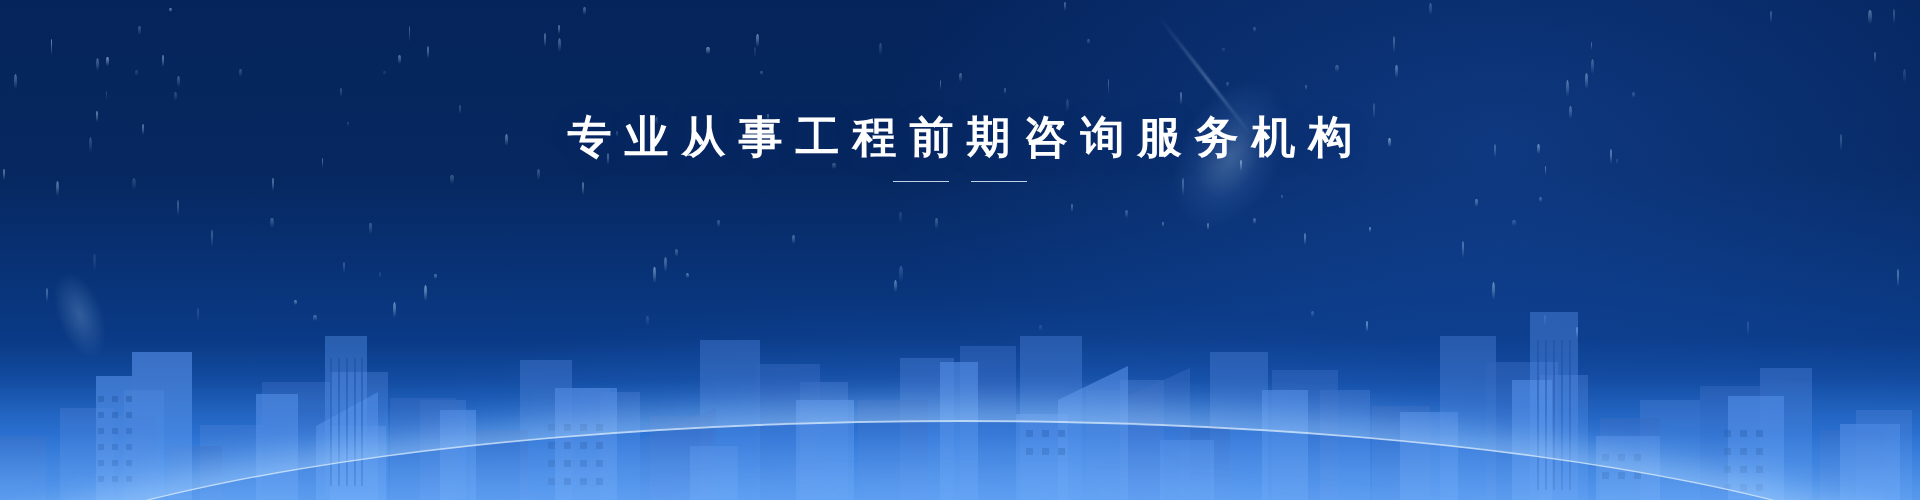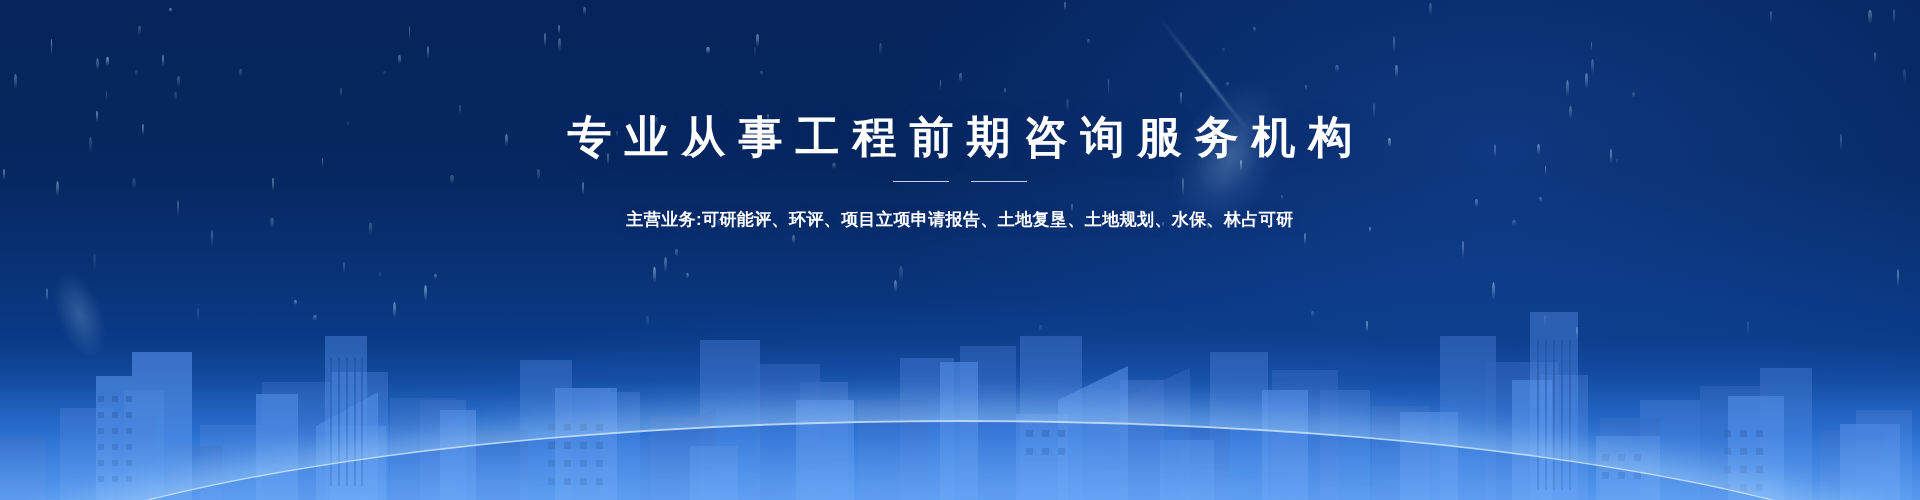--- a/index.html
+++ b/index.html
@@ -446,15 +446,14 @@
   <div class="horizon-line"></div>
 
   <div class="content">
     <div class="headline">专业从事工程前期咨询服务机构</div>
 
     <div class="sub-row">
       <span class="rule"></span>
       <span class="rule"></span>
     </div>
 
-    <div class="services">主营业务:可研能评、环评、项目立项申请报告、土地复垦、土地规划、水保、林占可研</div>
   </div>
 </div>
 
 </body></html>

